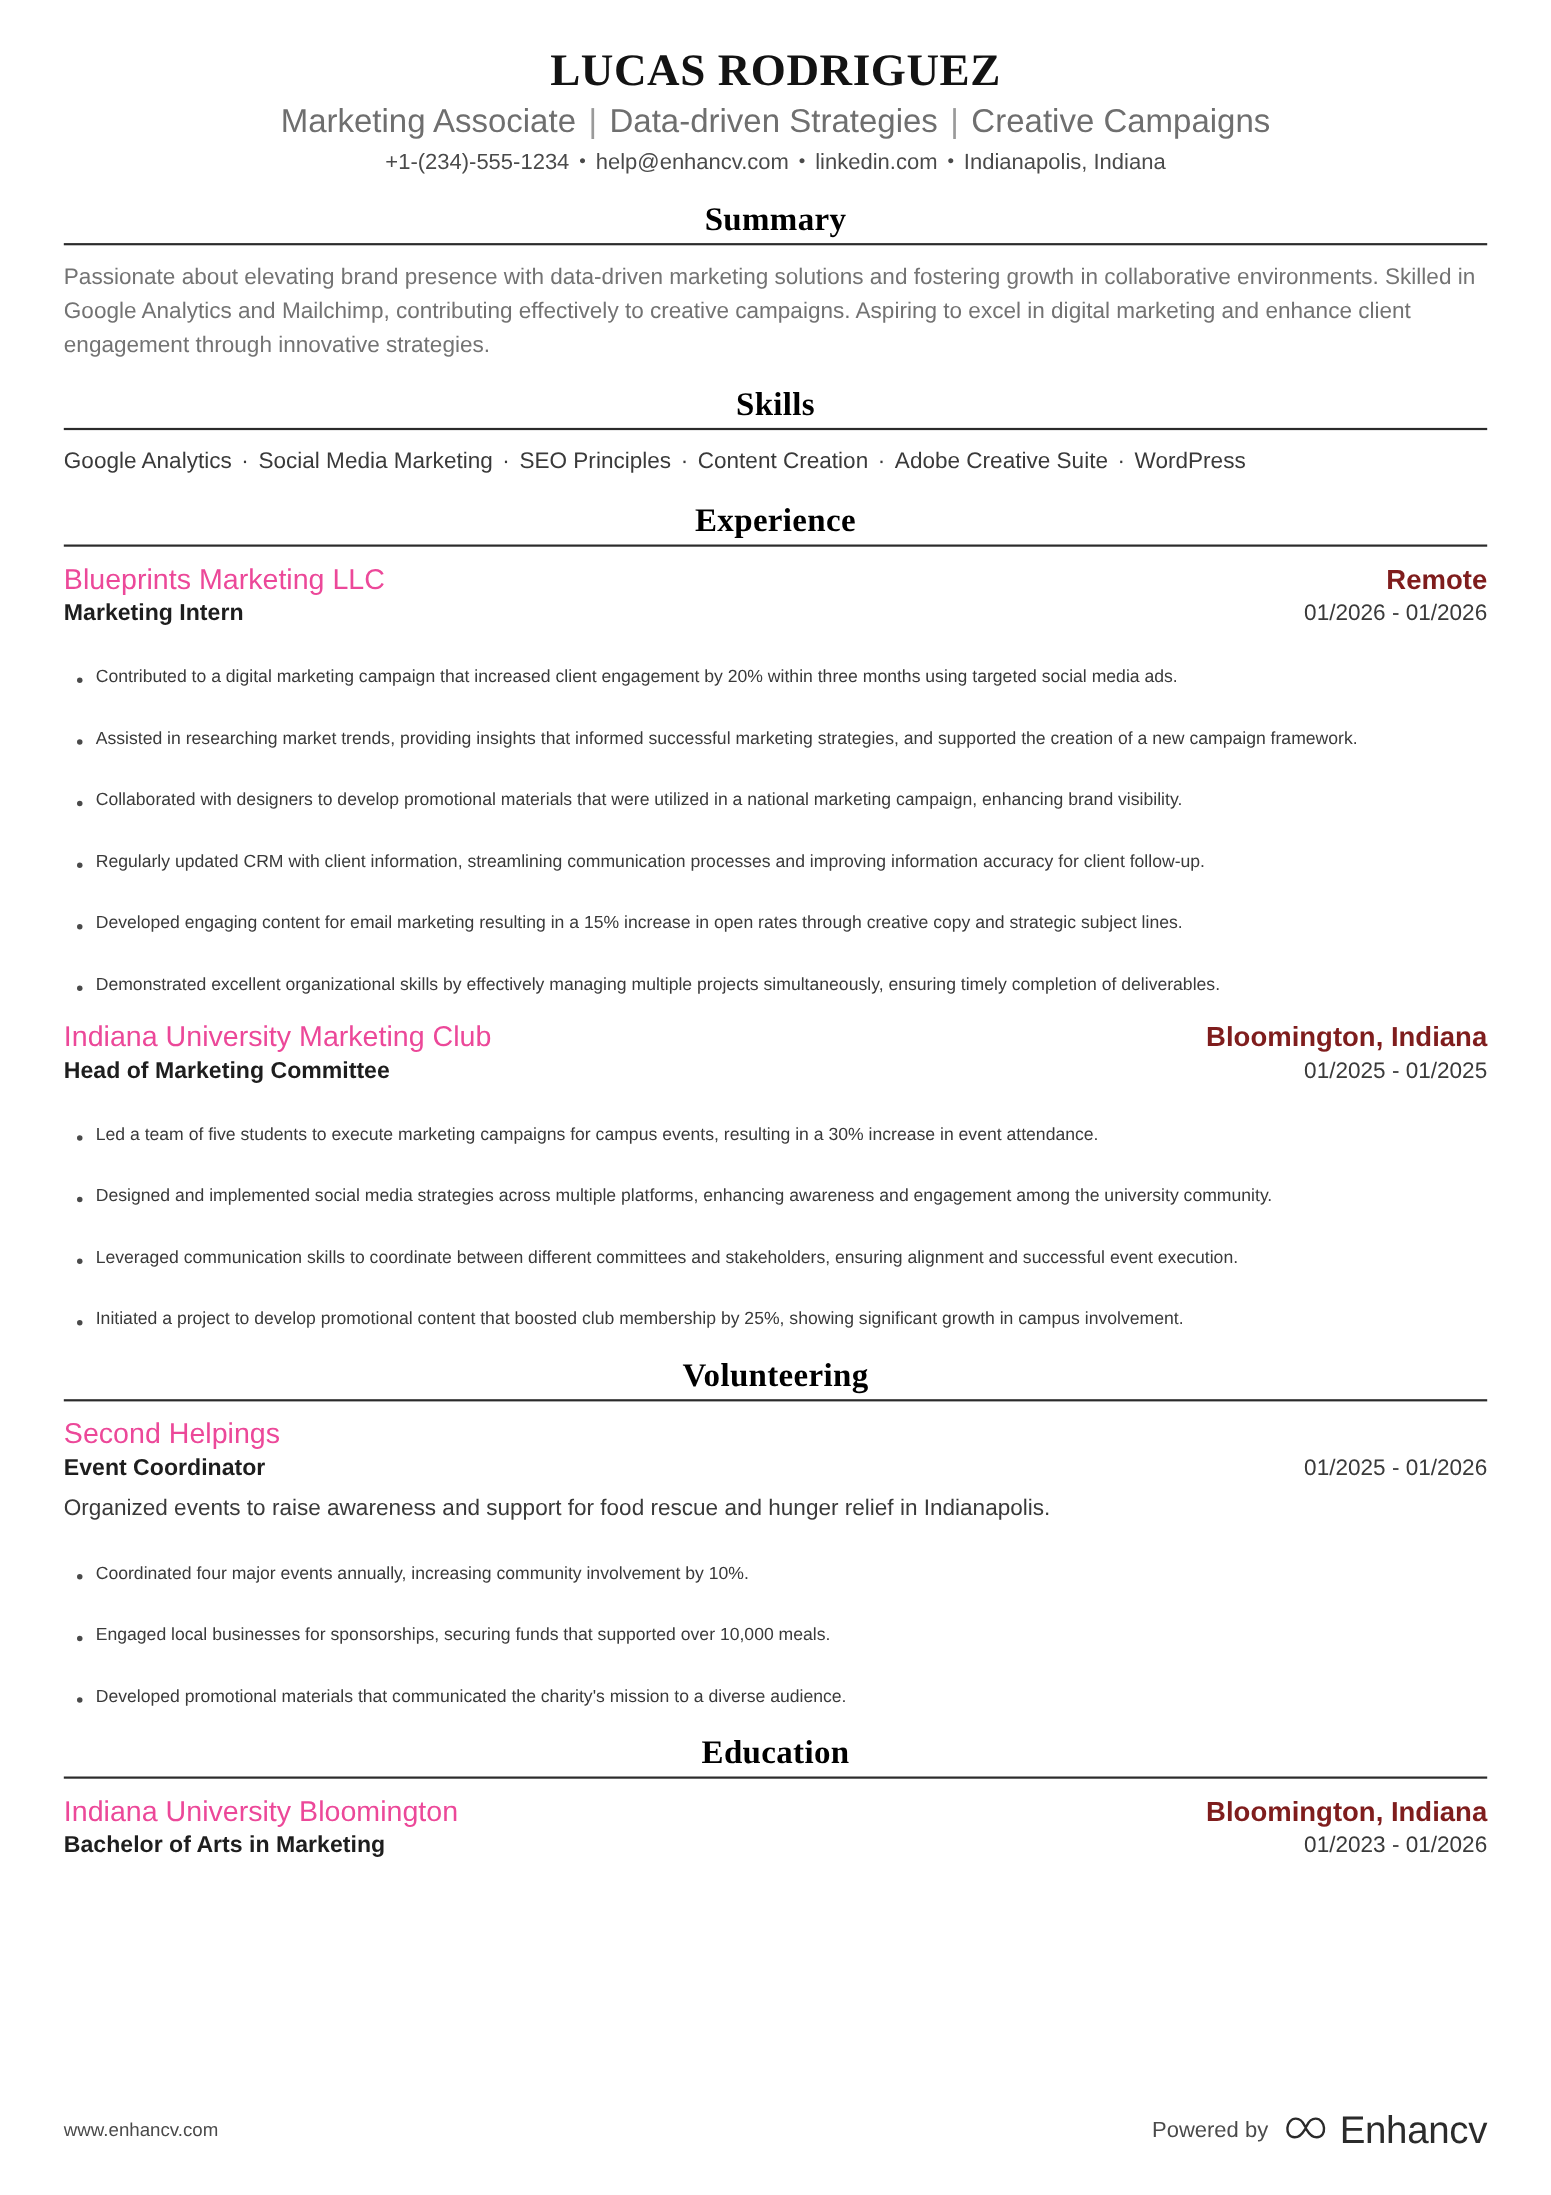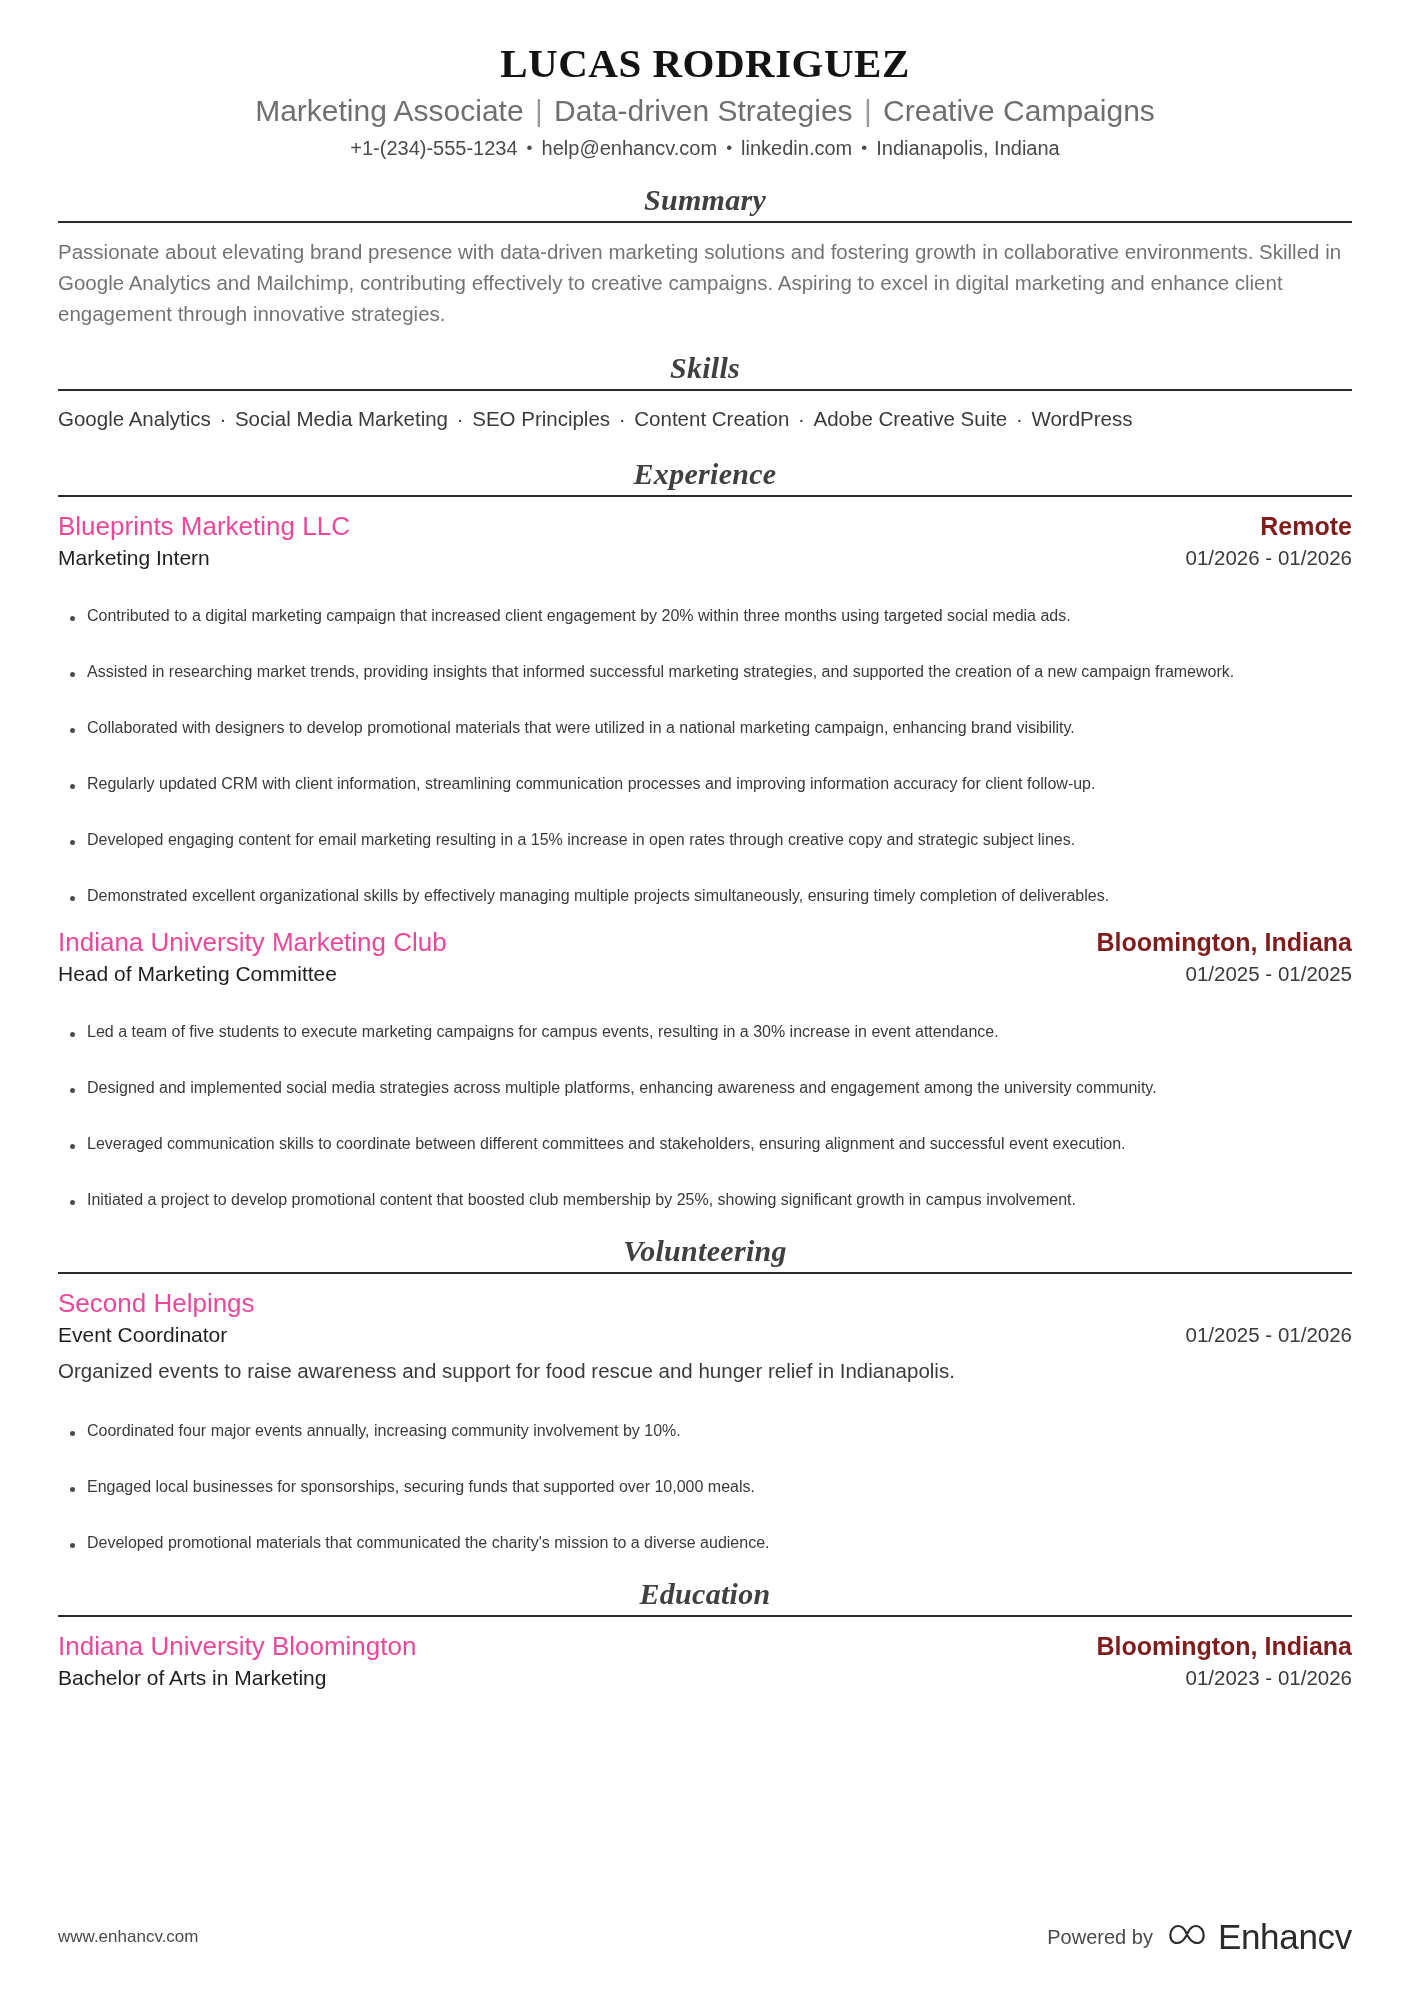--- a/index.html
+++ b/index.html
@@ -59,24 +59,23 @@
     top: -2px;
   }
 
   
   .section { margin-top: 22px; }
   .section-title {
     font-family: "Liberation Serif", serif;
     font-weight: bold;
     font-size: 30px;
     text-align: center;
-    color: #404040;
+    color: #000000;
     letter-spacing: 0.3px;
     padding-bottom: 4px;
-    font-style: italic;
   }
   .section-rule {
     border-bottom: 2px solid #2b2b2b;
     margin-bottom: 13px;
   }
   .section-body { font-size: 20px; }
 
   .para {
     font-size: 20.5px;
     line-height: 1.52;
@@ -111,21 +110,21 @@
     color: #7f1d1d;
     line-height: 1.3;
     white-space: nowrap;
     padding-left: 20px;
     font-weight: bold;
   }
   .entry-role {
     font-size: 21px;
     color: #1e1e1e;
     line-height: 1.35;
-    font-weight: 400;
+    font-weight: 700;
   }
   .entry-dates {
     font-size: 20.5px;
     color: #3a3a3a;
     line-height: 1.35;
     white-space: nowrap;
     padding-left: 20px;
   }
   .entry-desc {
     font-size: 20.5px;

